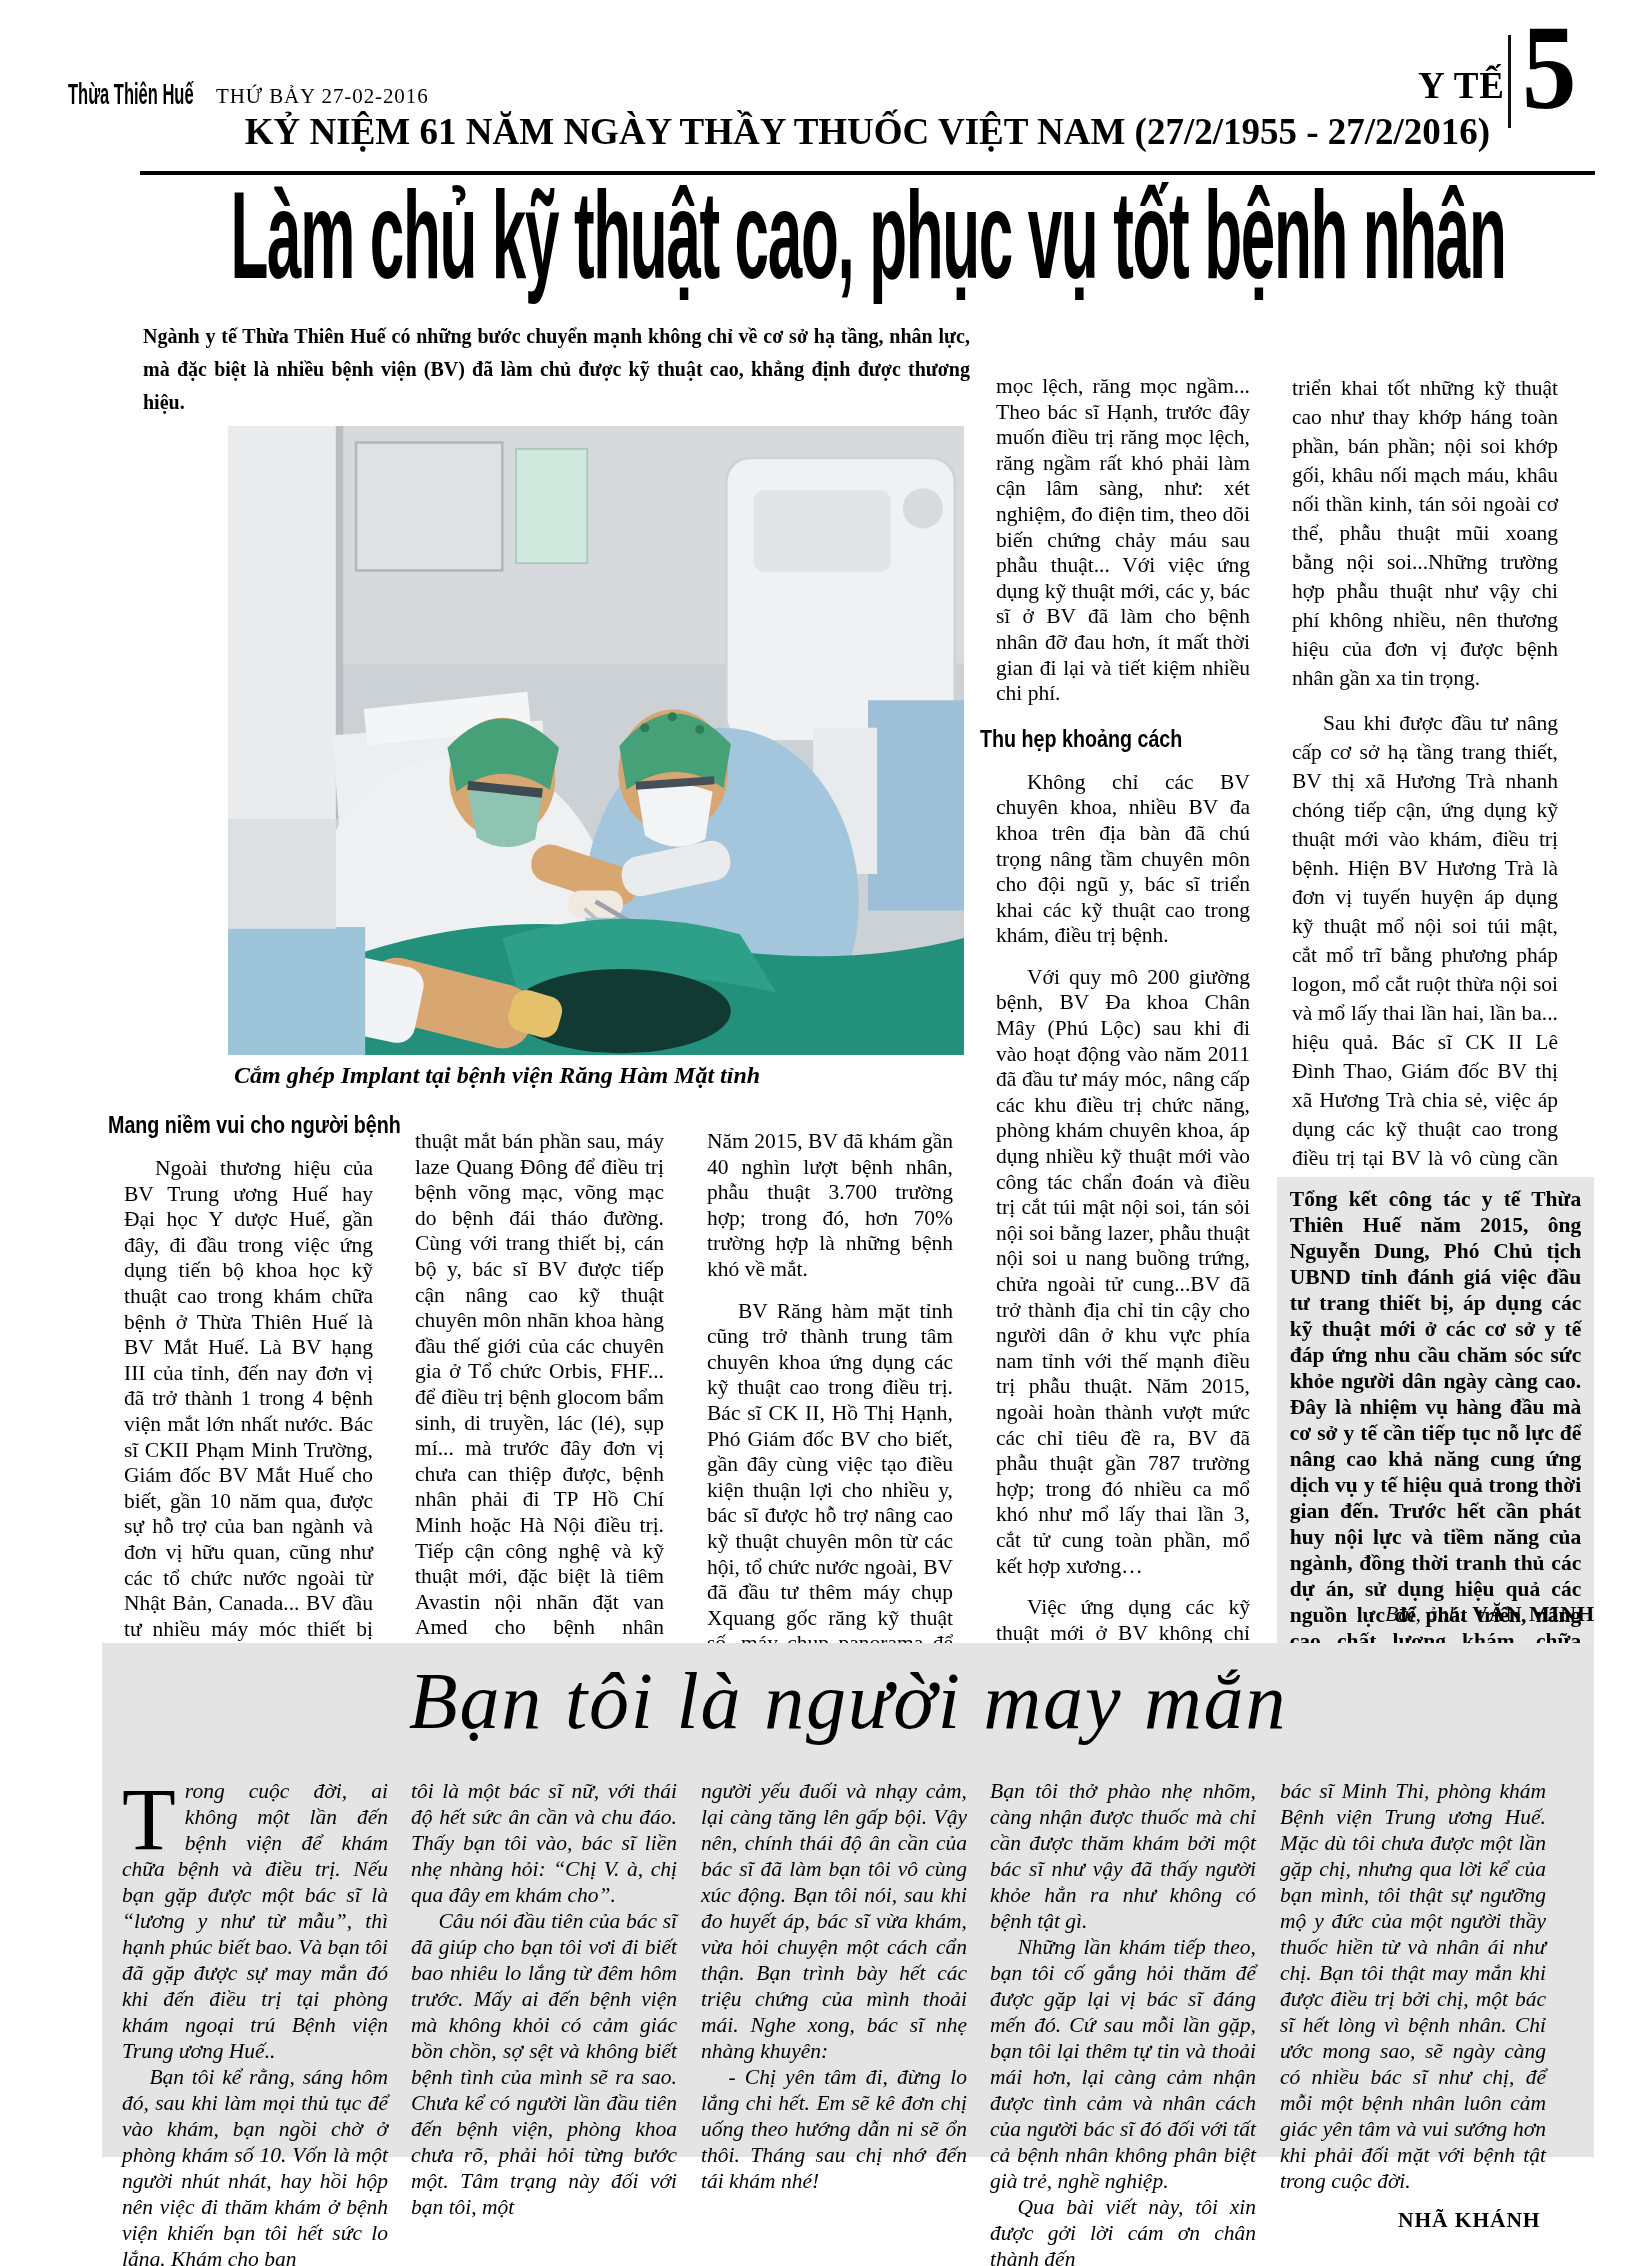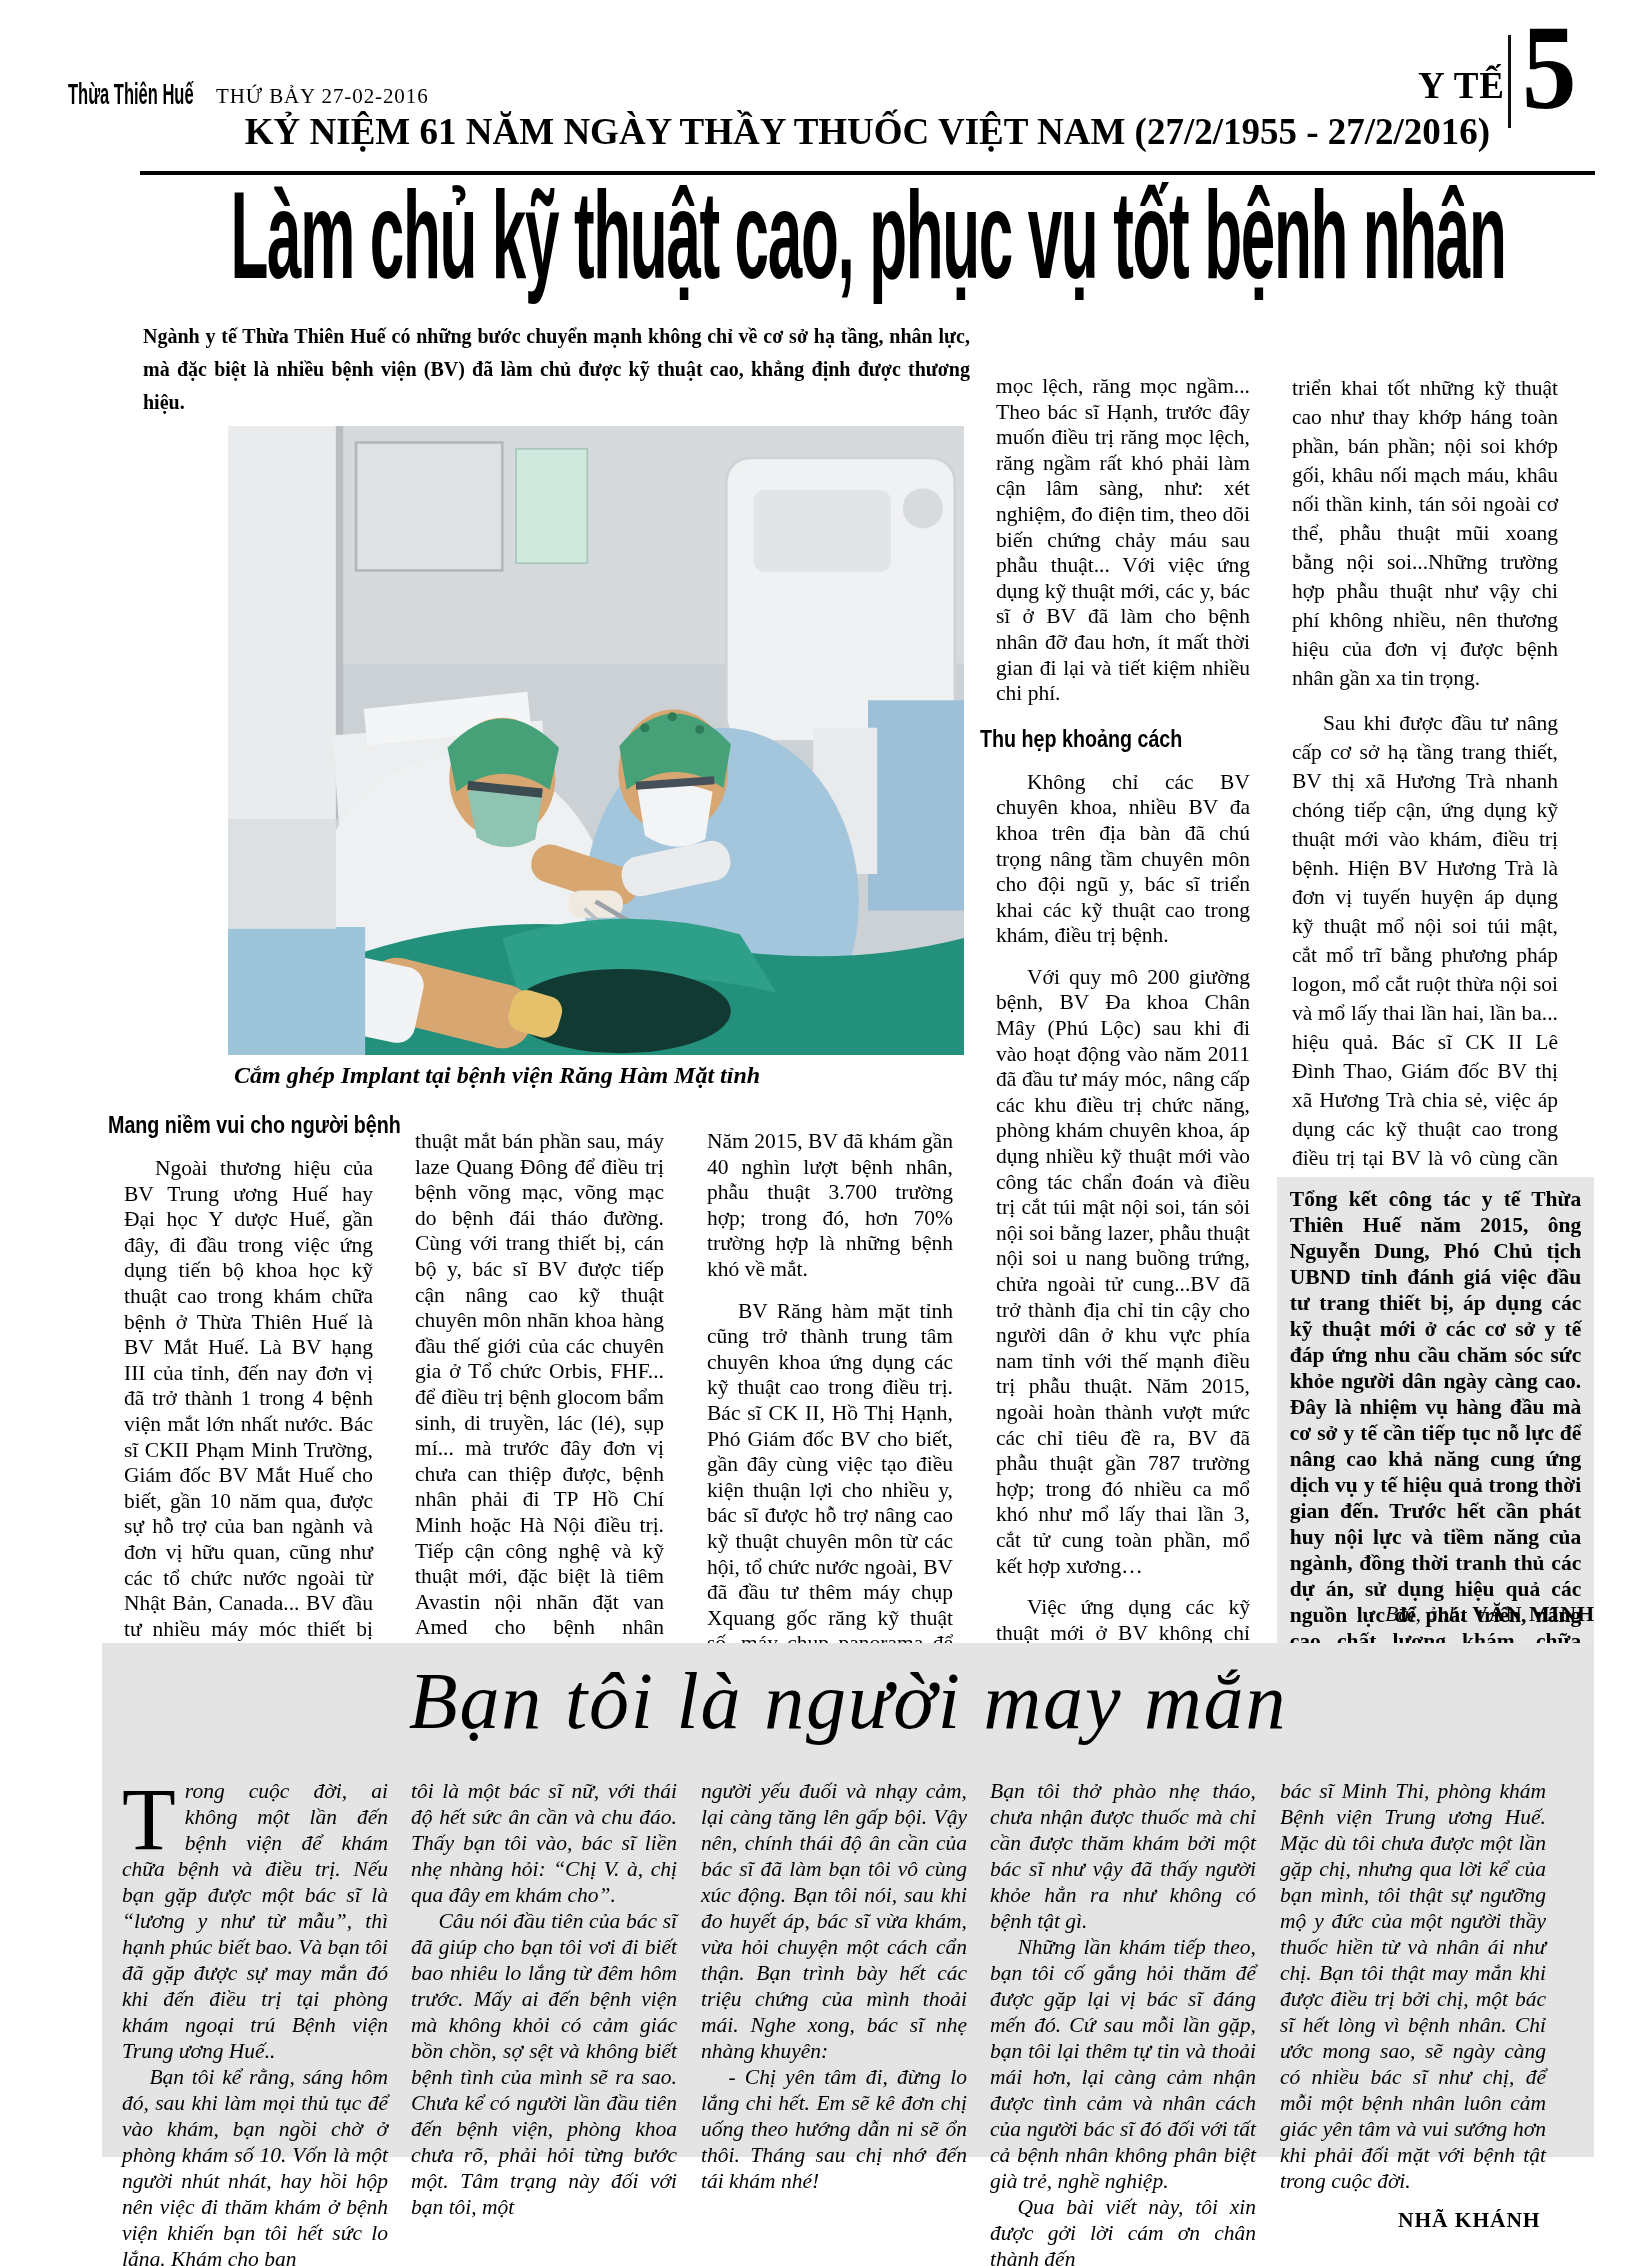--- a/index.html
+++ b/index.html
@@ -196,21 +196,21 @@
   <p>tôi là một bác sĩ nữ, với thái độ hết sức ân cần và chu đáo. Thấy bạn tôi vào, bác sĩ liền nhẹ nhàng hỏi: “Chị V. à, chị qua đây em khám cho”.</p>
   <p class="ind">Câu nói đầu tiên của bác sĩ đã giúp cho bạn tôi vơi đi biết bao nhiêu lo lắng từ đêm hôm trước. Mấy ai đến bệnh viện mà không khỏi có cảm giác bồn chồn, sợ sệt và không biết bệnh tình của mình sẽ ra sao. Chưa kể có người lần đầu tiên đến bệnh viện, phòng khoa chưa rõ, phải hỏi từng bước một. Tâm trạng này đối với bạn tôi, một</p>
 </div>
 
 <div class="abs bcol b3">
   <p>người yếu đuối và nhạy cảm, lại càng tăng lên gấp bội. Vậy nên, chính thái độ ân cần của bác sĩ đã làm bạn tôi vô cùng xúc động. Bạn tôi nói, sau khi đo huyết áp, bác sĩ vừa khám, vừa hỏi chuyện một cách cẩn thận. Bạn trình bày hết các triệu chứng của mình thoải mái. Nghe xong, bác sĩ nhẹ nhàng khuyên:</p>
   <p class="ind">- Chị yên tâm đi, đừng lo lắng chi hết. Em sẽ kê đơn chị uống theo hướng dẫn ni sẽ ổn thôi. Tháng sau chị nhớ đến tái khám nhé!</p>
 </div>
 
 <div class="abs bcol b4">
-  <p>Bạn tôi thở phào nhẹ tháo, chưa nhận được thuốc mà chỉ cần được thăm khám bởi một bác sĩ như vậy đã thấy người khỏe hẳn ra như không có bệnh tật gì.</p>
+  <p>Bạn tôi thở phào nhẹ nhõm, càng nhận được thuốc mà chỉ cần được thăm khám bởi một bác sĩ như vậy đã thấy người khỏe hẳn ra như không có bệnh tật gì.</p>
   <p class="ind">Những lần khám tiếp theo, bạn tôi cố gắng hỏi thăm để được gặp lại vị bác sĩ đáng mến đó. Cứ sau mỗi lần gặp, bạn tôi lại thêm tự tin và thoải mái hơn, lại càng cảm nhận được tình cảm và nhân cách của người bác sĩ đó đối với tất cả bệnh nhân không phân biệt già trẻ, nghề nghiệp.</p>
   <p class="ind">Qua bài viết này, tôi xin được gởi lời cám ơn chân thành đến</p>
 </div>
 
 <div class="abs bcol b5">
   <p>bác sĩ Minh Thi, phòng khám Bệnh viện Trung ương Huế. Mặc dù tôi chưa được một lần gặp chị, nhưng qua lời kể của bạn mình, tôi thật sự ngưỡng mộ y đức của một người thầy thuốc hiền từ và nhân ái như chị. Bạn tôi thật may mắn khi được điều trị bởi chị, một bác sĩ hết lòng vì bệnh nhân. Chỉ ước mong sao, sẽ ngày càng có nhiều bác sĩ như chị, để mỗi một bệnh nhân luôn cảm giác yên tâm và vui sướng hơn khi phải đối mặt với bệnh tật trong cuộc đời.</p>
   <div class="sig">NHÃ KHÁNH</div>
 </div>
 
 

